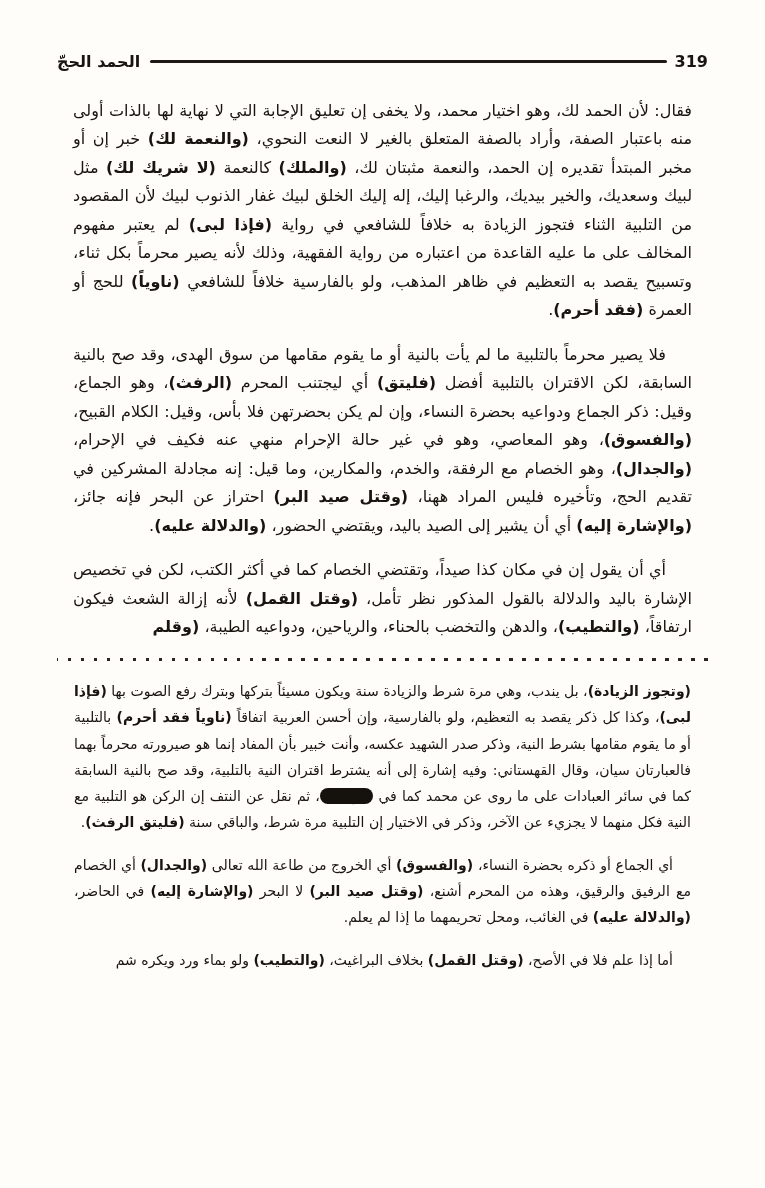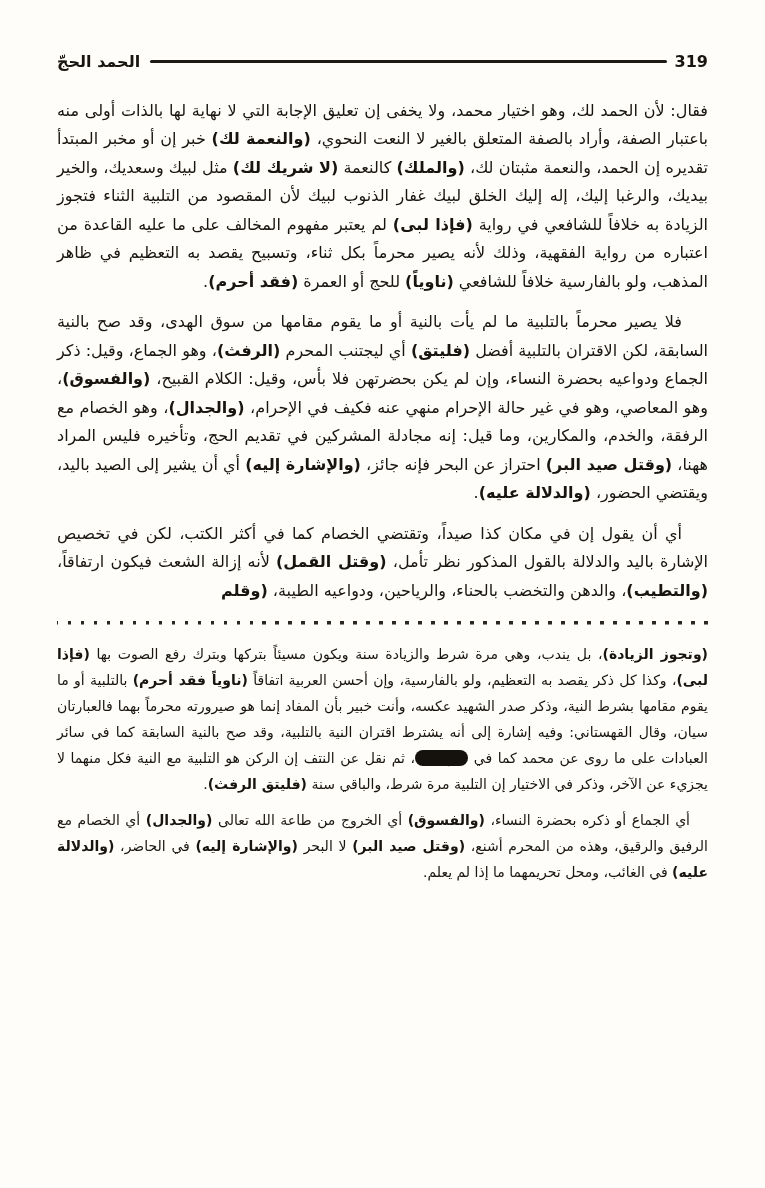--- a/index.html
+++ b/index.html
@@ -36,36 +36,36 @@
     font-size: 18px;
     text-align: center;
     white-space: nowrap;
     margin: 0 0 34px;
   }
   .commentary {
     font-size: 16px;
     line-height: 1.78;
     text-align: justify;
   }
-  .commentary p { margin: 0; }
+  .commentary p { margin: 16px; }
   .commentary p + p { margin-top: 12px; text-indent: 26px; }
   .dots {
     height: 4px;
     margin: 16px 0 16px;
     background-image: repeating-linear-gradient(to left, #2b2720 0 3.5px, transparent 3.5px 13px);
     background-size: 100% 3.5px;
     background-repeat: no-repeat;
     background-position: center;
   }
   .footnotes {
     font-size: 14px;
     line-height: 1.86;
     text-align: justify;
   }
-  .footnotes p { margin: 0; }
+  .footnotes p { margin: 17px; }
   .footnotes p + p { margin-top: 10px; text-indent: 18px; }
   .b { font-weight: bold; }
   .blot {
     background: #15110c;
     color: #15110c;
     border-radius: 8px;
     padding: 0 4px;
   }
 </style>
 </head>
@@ -84,15 +84,16 @@
     <p><span>فقال: لأن الحمد لك، وهو اختيار محمد، ولا يخفى إن تعليق الإجابة التي لا نهاية لها بالذات أولى منه باعتبار الصفة، وأراد بالصفة المتعلق بالغير لا النعت النحوي، </span><span class="b">(والنعمة لك)</span><span> خبر إن أو مخبر المبتدأ تقديره إن الحمد، والنعمة مثبتان لك، </span><span class="b">(والملك)</span><span> كالنعمة </span><span class="b">(لا شريك لك)</span><span> مثل لبيك وسعديك، والخير بيديك، والرغبا إليك، إله إليك الخلق لبيك غفار الذنوب لبيك لأن المقصود من التلبية الثناء فتجوز الزيادة به خلافاً للشافعي في رواية </span><span class="b">(فإذا لبى)</span><span> لم يعتبر مفهوم المخالف على ما عليه القاعدة من اعتباره من رواية الفقهية، وذلك لأنه يصير محرماً بكل ثناء، وتسبيح يقصد به التعظيم في ظاهر المذهب، ولو بالفارسية خلافاً للشافعي </span><span class="b">(ناوياً)</span><span> للحج أو العمرة </span><span class="b">(فقد أحرم)</span><span>.</span></p>
     <p><span>فلا يصير محرماً بالتلبية ما لم يأت بالنية أو ما يقوم مقامها من سوق الهدى، وقد صح بالنية السابقة، لكن الاقتران بالتلبية أفضل </span><span class="b">(فليتق)</span><span> أي ليجتنب المحرم </span><span class="b">(الرفث)</span><span>، وهو الجماع، وقيل: ذكر الجماع ودواعيه بحضرة النساء، وإن لم يكن بحضرتهن فلا بأس، وقيل: الكلام القبيح، </span><span class="b">(والفسوق)</span><span>، وهو المعاصي، وهو في غير حالة الإحرام منهي عنه فكيف في الإحرام، </span><span class="b">(والجدال)</span><span>، وهو الخصام مع الرفقة، والخدم، والمكارين، وما قيل: إنه مجادلة المشركين في تقديم الحج، وتأخيره فليس المراد ههنا، </span><span class="b">(وقتل صيد البر)</span><span> احتراز عن البحر فإنه جائز، </span><span class="b">(والإشارة إليه)</span><span> أي أن يشير إلى الصيد باليد، ويقتضي الحضور، </span><span class="b">(والدلالة عليه)</span><span>.</span></p>
     <p><span>أي أن يقول إن في مكان كذا صيداً، وتقتضي الخصام كما في أكثر الكتب، لكن في تخصيص الإشارة باليد والدلالة بالقول المذكور نظر تأمل، </span><span class="b">(وقتل القمل)</span><span> لأنه إزالة الشعث فيكون ارتفاقاً، </span><span class="b">(والتطيب)</span><span>، والدهن والتخضب بالحناء، والرياحين، ودواعيه الطيبة، </span><span class="b">(وقلم</span></p>
   </section>
 
   <div class="dots"></div>
 
   <section class="footnotes">
     <p><span class="b">(وتجوز الزيادة)</span><span>، بل يندب، وهي مرة شرط والزيادة سنة ويكون مسيئاً بتركها وبترك رفع الصوت بها </span><span class="b">(فإذا لبى)</span><span>، وكذا كل ذكر يقصد به التعظيم، ولو بالفارسية، وإن أحسن العربية اتفاقاً </span><span class="b">(ناوياً فقد أحرم)</span><span> بالتلبية أو ما يقوم مقامها بشرط النية، وذكر صدر الشهيد عكسه، وأنت خبير بأن المفاد إنما هو صيرورته محرماً بهما فالعبارتان سيان، وقال القهستاني: وفيه إشارة إلى أنه يشترط اقتران النية بالتلبية، وقد صح بالنية السابقة كما في سائر العبادات على ما روى عن محمد كما في </span><span class="blot">الزاهدي</span><span>، ثم نقل عن النتف إن الركن هو التلبية مع النية فكل منهما لا يجزيء عن الآخر، وذكر في الاختيار إن التلبية مرة شرط، والباقي سنة </span><span class="b">(فليتق الرفث)</span><span>.</span></p>
     <p><span>أي الجماع أو ذكره بحضرة النساء، </span><span class="b">(والفسوق)</span><span> أي الخروج من طاعة الله تعالى </span><span class="b">(والجدال)</span><span> أي الخصام مع الرفيق والرقيق، وهذه من المحرم أشنع، </span><span class="b">(وقتل صيد البر)</span><span> لا البحر </span><span class="b">(والإشارة إليه)</span><span> في الحاضر، </span><span class="b">(والدلالة عليه)</span><span> في الغائب، ومحل تحريمهما ما إذا لم يعلم.</span></p>
+    <p><span>أما إذا علم فلا في الأصح، </span><span class="b">(وقتل القمل)</span><span> بخلاف البراغيث، </span><span class="b">(والتطيب)</span><span> ولو بماء ورد ويكره شم</span></p>
   </section>
 
 </div>
 
 </body></html>

